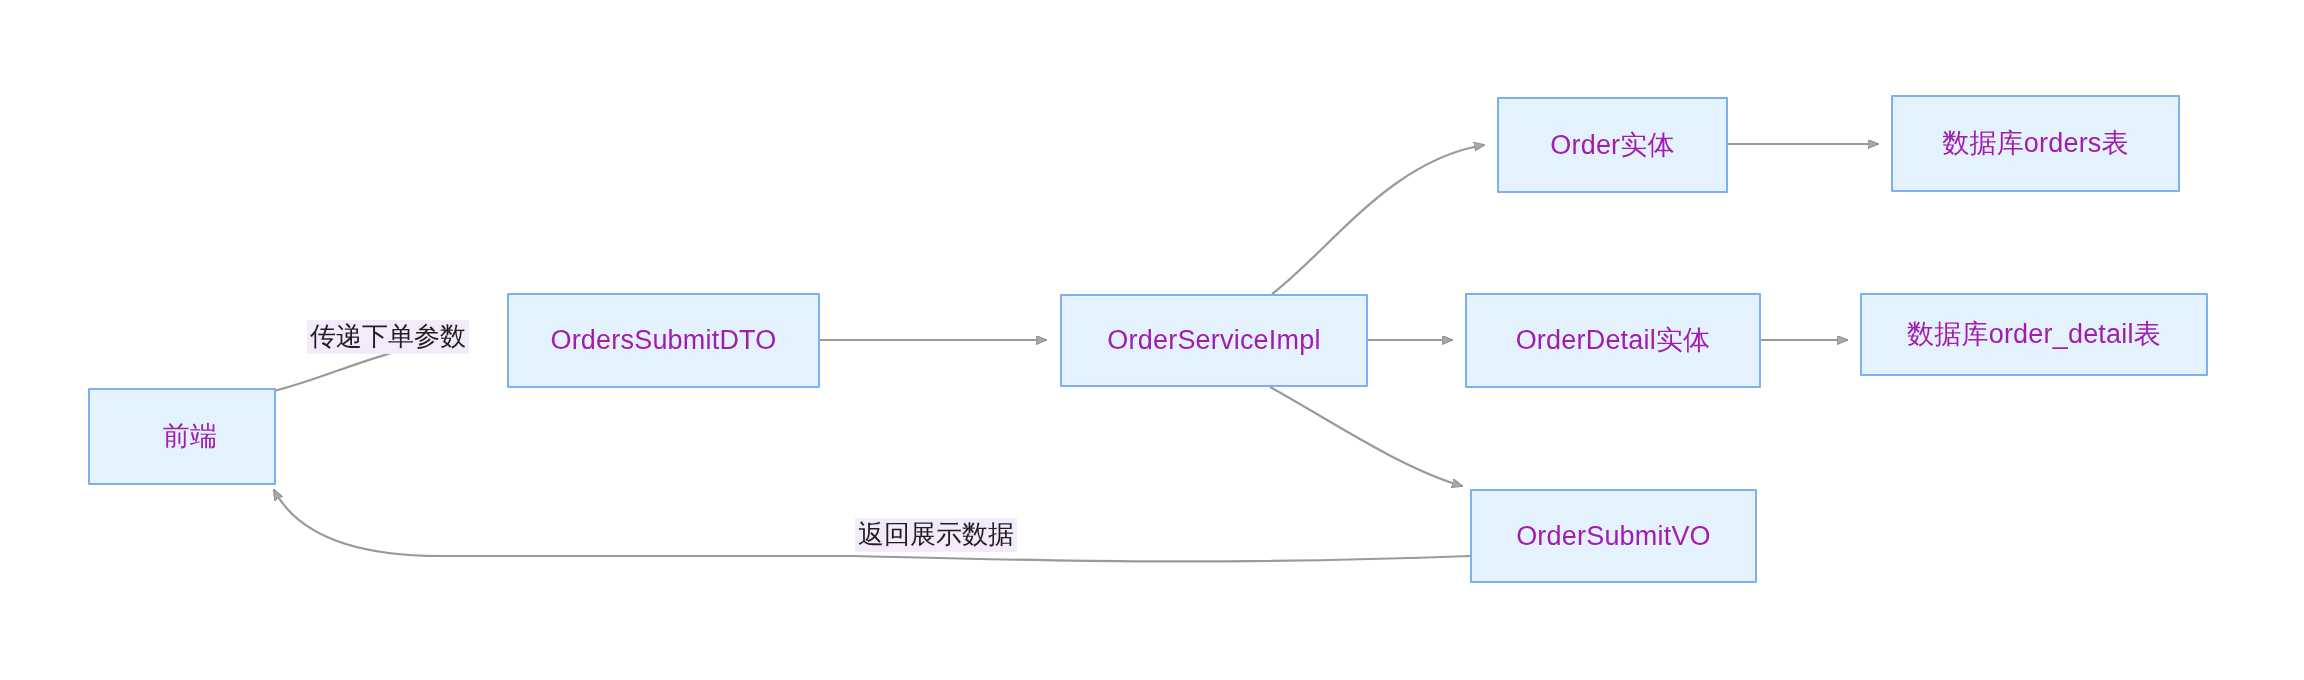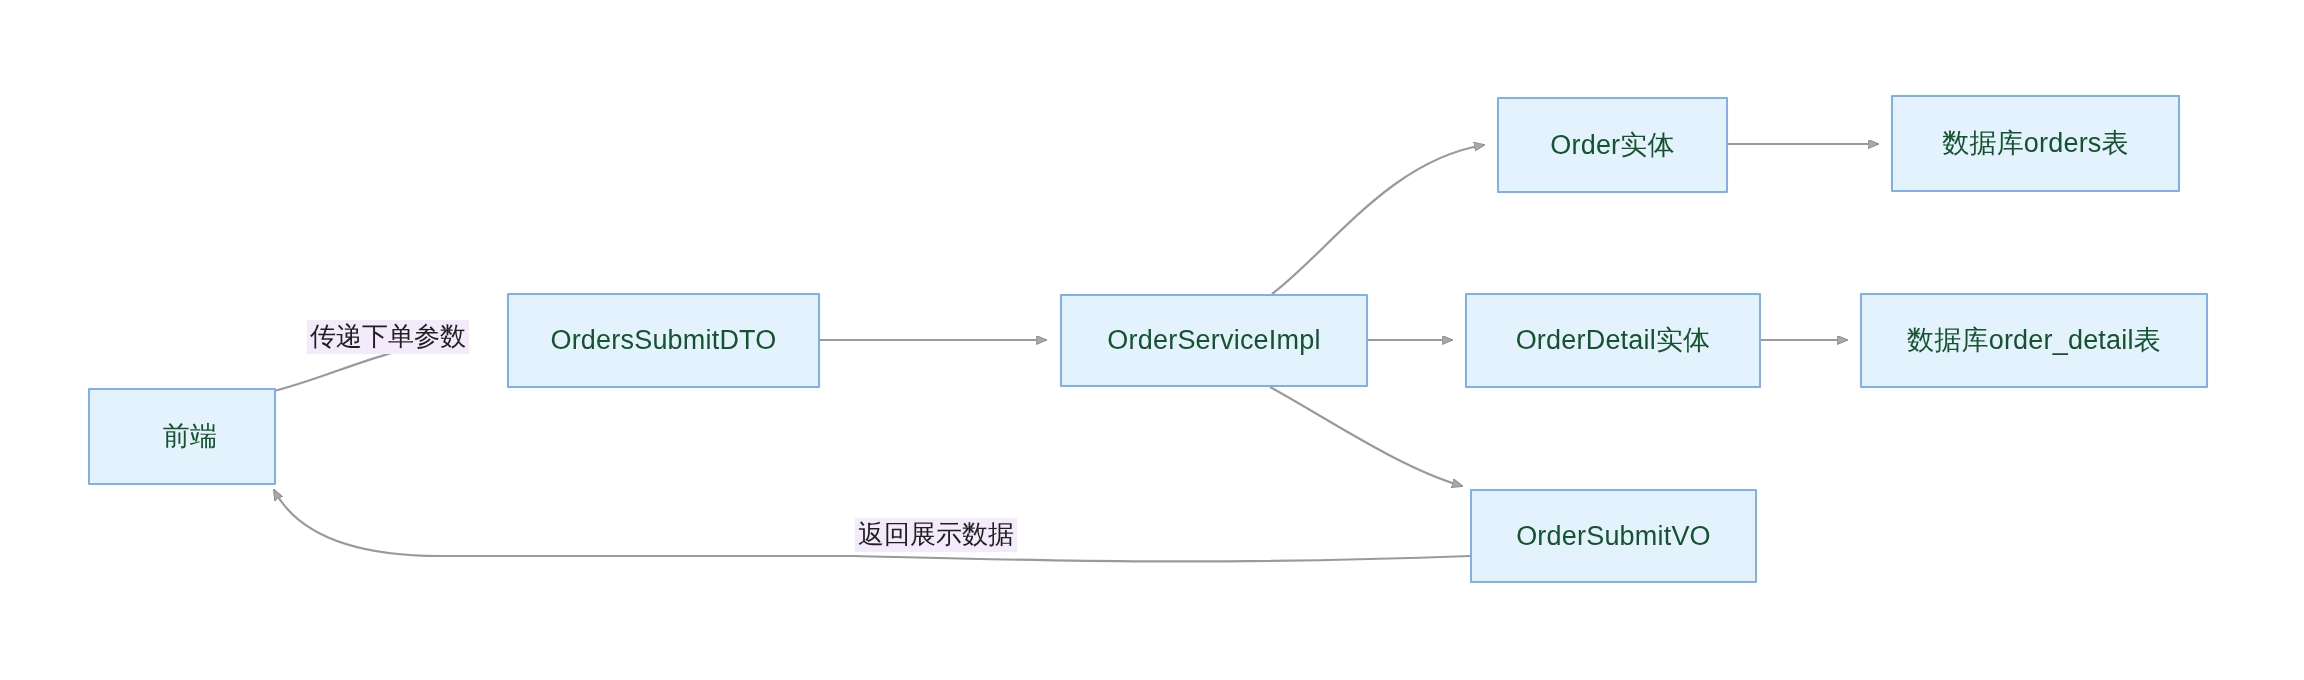--- a/index.html
+++ b/index.html
@@ -28,21 +28,21 @@
   }
   .node {
     position: absolute;
     box-sizing: border-box;
     background: #e3f2fd;
     border: 2px solid #7eb0f0;
     border-radius: 1px;
     display: flex;
     align-items: center;
     justify-content: center;
-    color: #14532d;
+    color: #a21caf;
     font-size: 27px;
     line-height: 1.2;
     letter-spacing: 0.2px;
     white-space: nowrap;
     z-index: 2;
   }
   .edge-label {
     position: absolute;
     box-sizing: border-box;
     background: #f3ebfb;
@@ -101,21 +101,21 @@
   </div>
 
   <div class="node" style="left:1891px; top:95px; width:289px; height:97px;text-align:center;">
     <span>数据库orders表</span>
   </div>
 
   <div class="node" style="left:1465px; top:293px; width:296px; height:95px;">
     <span>OrderDetail实体</span>
   </div>
 
-  <div class="node" style="left:1860px; top:293px; width:348px; height:95px;">
+  <div class="node" style="left:1860px; top:293px; width:348px; height:83px;">
     <span>数据库order_detail表</span>
   </div>
 
   <div class="node" style="left:1470px; top:489px; width:287px; height:94px;">
     <span>OrderSubmitVO</span>
   </div>
 
   <div class="edge-label" style="left:307px; top:320px;">传递下单参数</div>
 
   <div class="edge-label" style="left:855px; top:518px;">返回展示数据</div>

